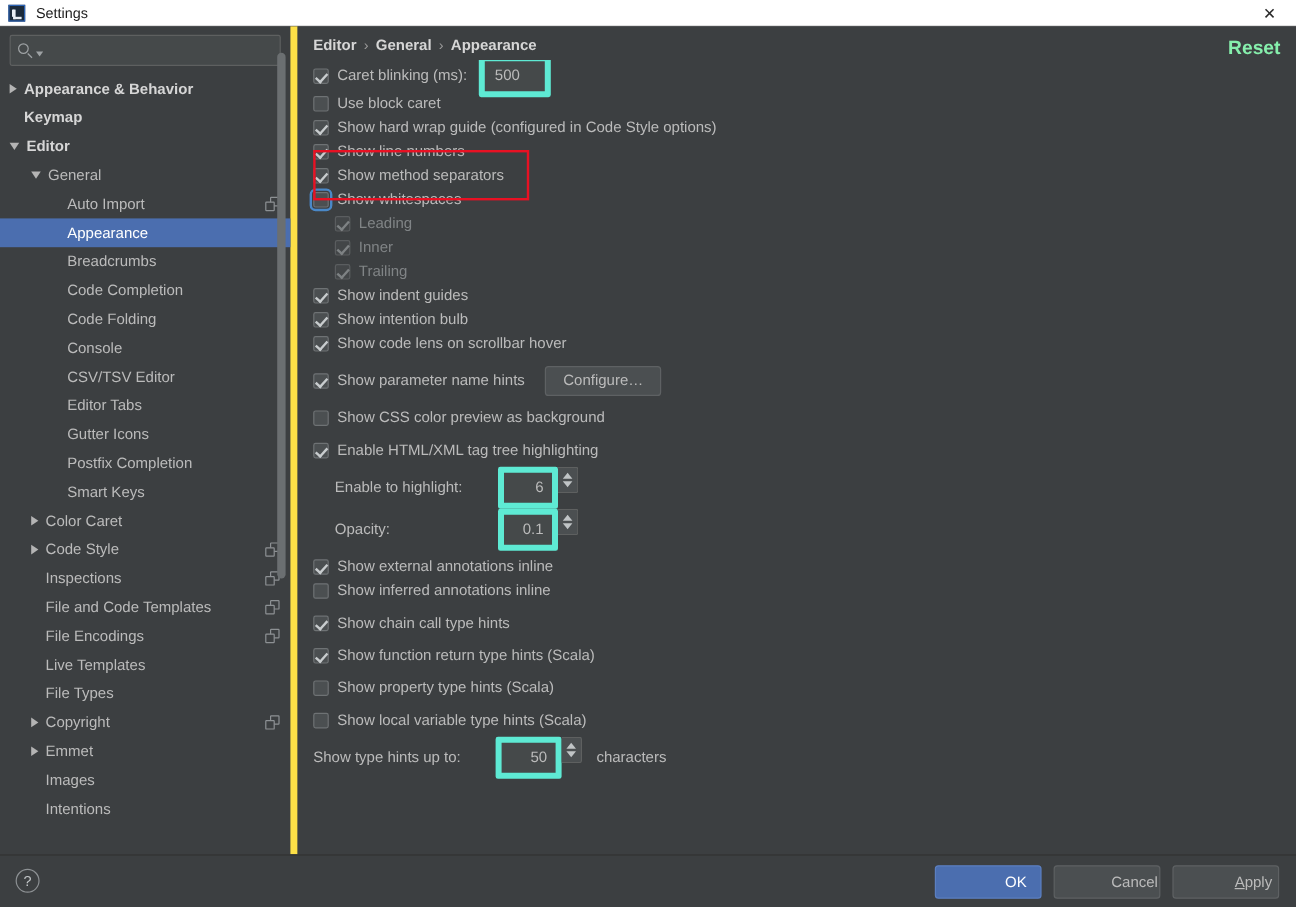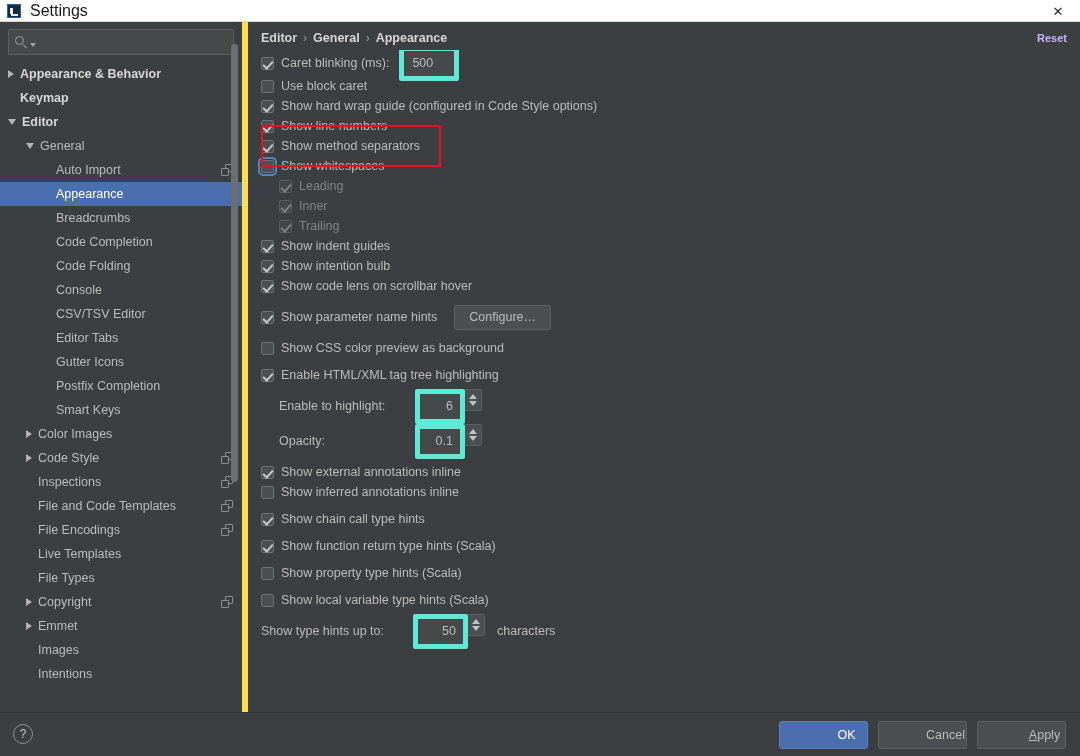--- a/index.html
+++ b/index.html
@@ -36,21 +36,21 @@
     width: 2px; height: 6px; background: #e8eef5;
   }
   .ij-logo::after {
     content: ""; position: absolute; right: 2px; top: 3px;
     width: 5px; height: 6px;
     border-left: 2px solid #e8eef5;
     border-bottom: 2px solid #e8eef5;
   }
   .title-text {
     margin-left: 8px;
-    font-size: 16px; color: #1a1a1a;
+    font-size: 12px; color: #1a1a1a;
     font-family: "Liberation Sans", sans-serif;
   }
   .title-close {
     position: absolute; right: 0; top: 0;
     width: 44px; height: 22px;
     display: flex; align-items: center; justify-content: center;
     color: #2b2b2b; font-size: 13px; line-height: 1;
     cursor: default;
   }
 
@@ -149,21 +149,21 @@
     overflow: hidden;
   }
   .breadcrumb {
     position: absolute; left: 13px; top: 9px;
     font-size: 12.5px; font-weight: bold; color: #d6d6d6;
     display: flex; align-items: center; gap: 6px;
   }
   .crumb-sep { color: #9b9b9b; font-weight: normal; font-size: 12px; }
   .reset-link {
     position: absolute; right: 13px; top: 10px;
-    font-size: 11px; font-weight: bold; color: #c4b5fd;
+    font-size: 16px; font-weight: bold; color: #86efac;
     cursor: pointer;
     text-align: right;
   }
 
   .opts {
     position: absolute; left: 0; top: 28px;
     width: 832px; height: 662px;
     overflow: hidden;
   }
   .row {
@@ -351,21 +351,21 @@
         <div class="tree-row" style="padding-left: 44px;">
           <span class="arrow none"></span>
           <span>Postfix Completion</span>
         </div>
         <div class="tree-row" style="padding-left: 44px;">
           <span class="arrow none"></span>
           <span>Smart Keys</span>
         </div>
         <div class="tree-row" style="padding-left: 26px;">
           <span class="arrow right"></span>
-          <span>Color Images</span>
+          <span>Color Caret</span>
         </div>
         <div class="tree-row" style="padding-left: 26px;">
           <span class="arrow right"></span>
           <span>Code Style</span>
           <span class="copy-icon">
             <span class="b"></span>
             <span class="f"></span>
           </span>
         </div>
         <div class="tree-row" style="padding-left: 26px;">

